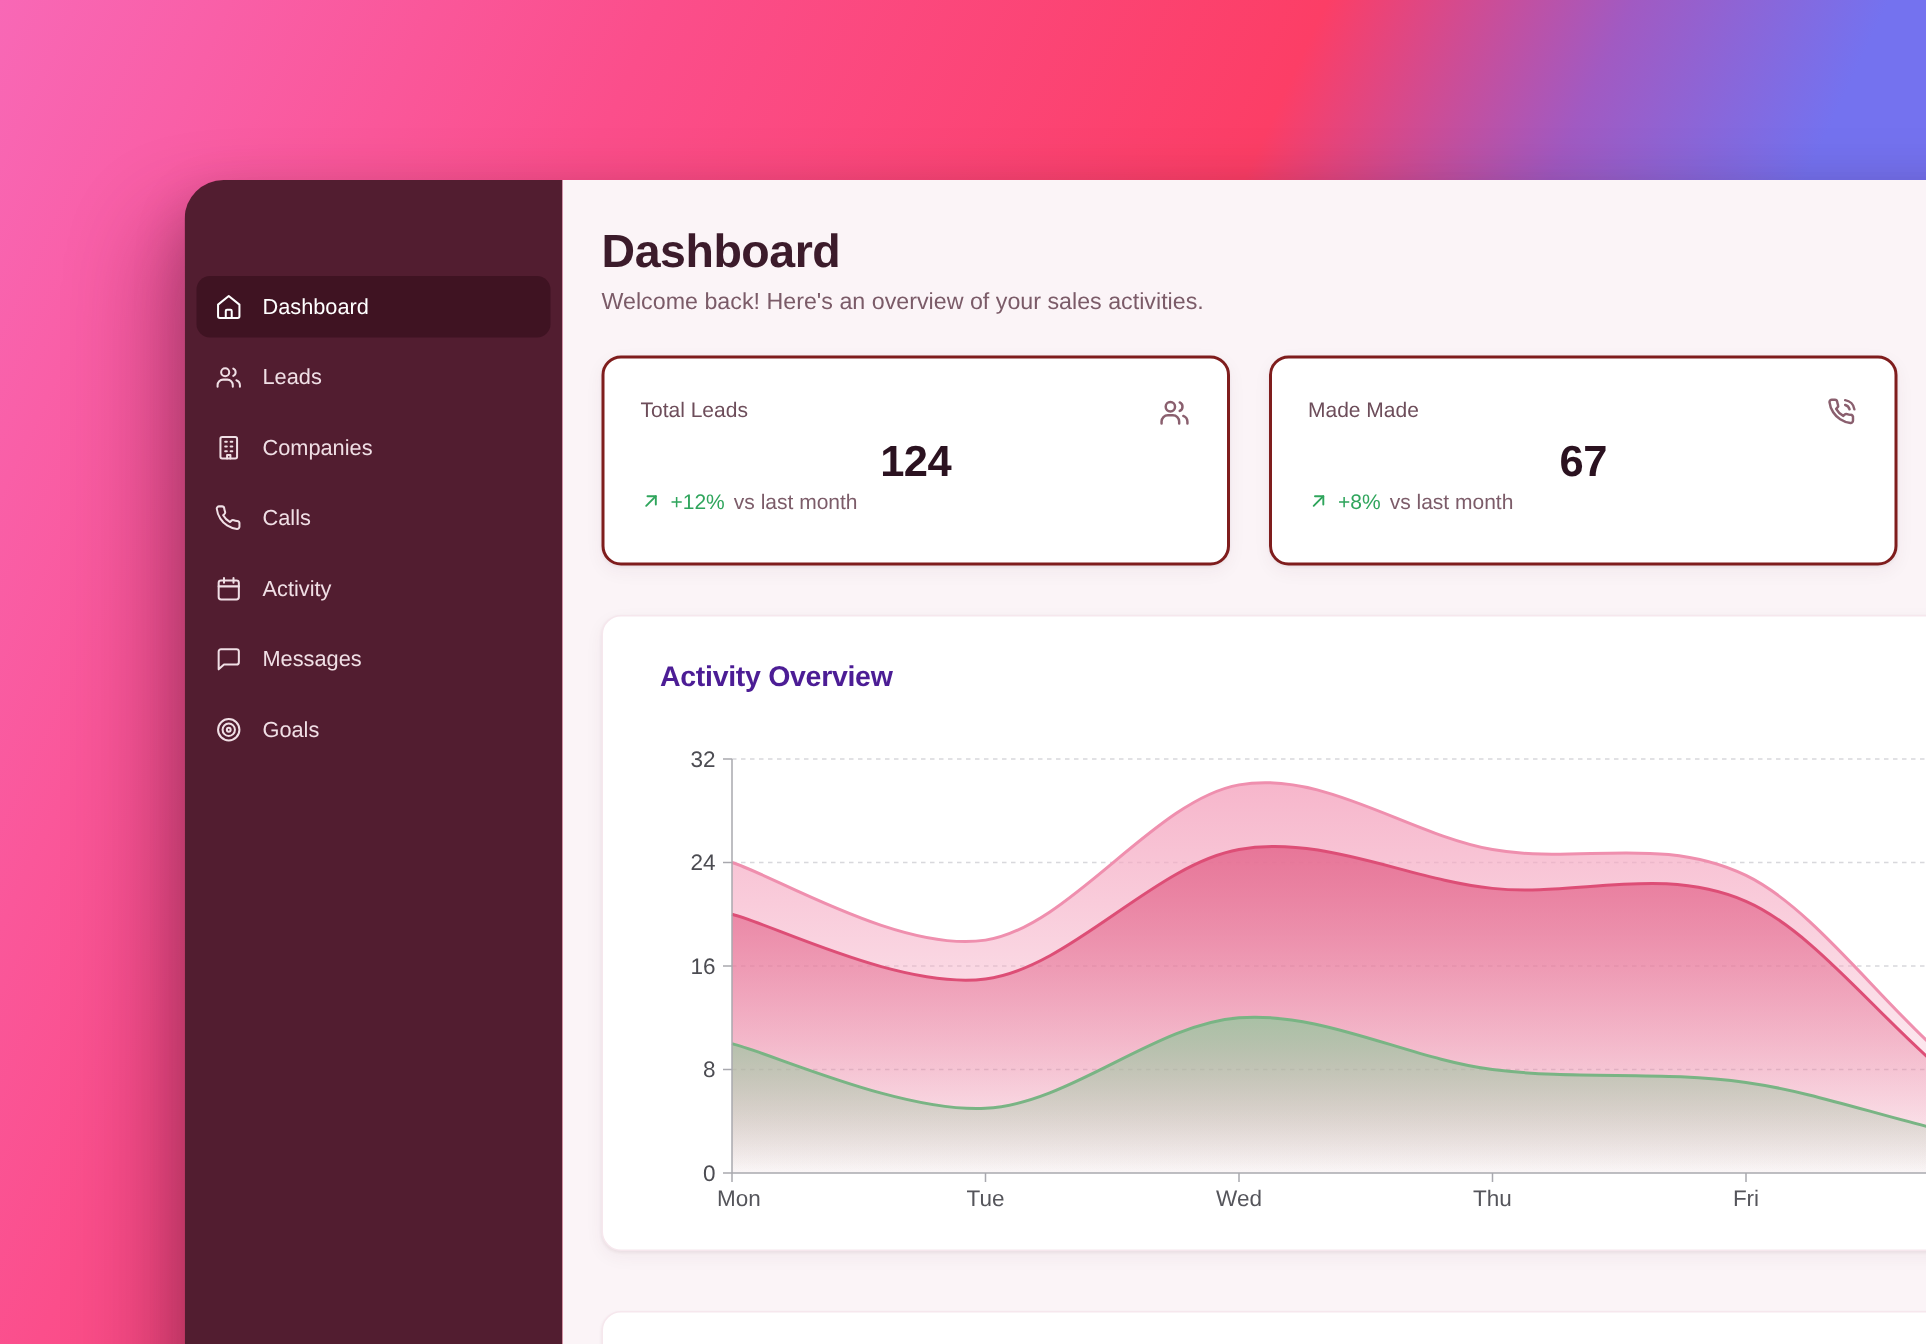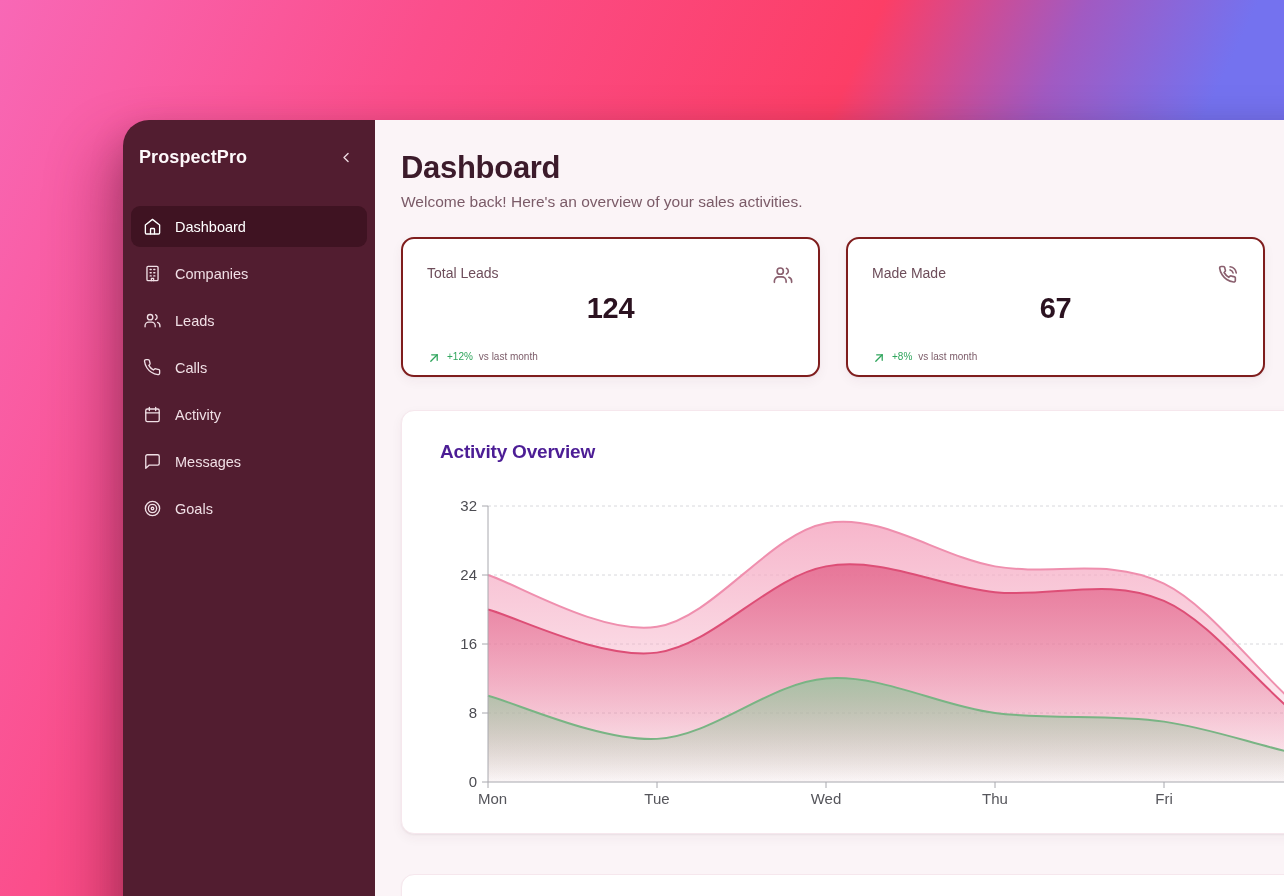--- a/index.html
+++ b/index.html
@@ -34,21 +34,21 @@
   .stats-grid { margin-top:26px; display:grid; grid-template-columns:repeat(3,1fr); gap:26px; width:1309px; }
   .stat-card {
     position:relative; background:#fff; border:2px solid #7f1d1d; border-radius:13px;
     height:140px; padding:26px 24px 0 24px;
     box-shadow:0 1px 2px rgba(80,30,50,.06), 0 4px 12px rgba(80,30,50,.05);
   }
   .stat-label { font-size:14px; color:#6d4d5a; }
   .stat-icon { position:absolute; top:25px; right:24px; width:22px; height:22px; color:#8a5f6e; }
   .stat-icon svg { width:22px; height:22px; }
   .stat-value { margin-top:11px; font-size:29px; font-weight:800; color:#2b1220; letter-spacing:-.3px;text-align:center; }
-  .stat-trend { margin-top:26px; display:flex; align-items:flex-start; gap:6px; font-size:10px; }
+  .stat-trend { margin-top:1px; display:flex; align-items:center; gap:6px; font-size:14px; }
   .trend-arrow { width:14px; height:14px; color:#2fa55c; display:flex; }
   .trend-arrow svg { width:14px; height:14px; }
   .trend-pct { color:#2fa55c; }
   .trend-suffix { color:#7c5c69; }
   .chart-card {
     position:relative; margin-top:33px; width:1309px; height:424px;
     background:#fff; border:1px solid #f6e7ed; border-radius:13px;
     box-shadow:0 1px 2px rgba(80,30,50,.06), 0 4px 12px rgba(80,30,50,.05);
   }
   .chart-title { position:absolute; left:38px; top:30px; font-size:19px; font-weight:800; color:#4c1d95; letter-spacing:-.2px; }
@@ -58,60 +58,50 @@
     background:#fff; border:1px solid #f6e7ed; border-radius:13px 13px 0 0;
     box-shadow:0 1px 2px rgba(80,30,50,.06);
   }
 </style>
 </head>
 <body>
 
 <div class="app-window">
 
   <aside class="sidebar">
-    <div class="brand-row">
-      <span class="brand">ProspectPro</span>
-      <button class="collapse-btn">
-        <span id="collapse-icon-slot" style="display:flex">
-            <svg viewBox="0 0 24 24" fill="none" stroke="currentColor" stroke-width="2.2" stroke-linecap="round" stroke-linejoin="round">
-              <path d="m14.5 5.5-6.5 6.5 6.5 6.5"></path>
-            </svg>
-          </span>
-      </button>
-    </div>
     <nav class="nav" id="nav-slot">
         <div class="nav-item active">
           <span class="nav-icon">
             <svg viewBox="0 0 24 24" fill="none" stroke="currentColor" stroke-width="1.7" stroke-linecap="round" stroke-linejoin="round">
               <path d="M3 10.2 12 3l9 7.2V20a1.5 1.5 0 0 1-1.5 1.5h-15A1.5 1.5 0 0 1 3 20Z"></path>
               <path d="M9.5 21.3v-5.8a1 1 0 0 1 1-1h3a1 1 0 0 1 1 1v5.8"></path>
             </svg>
           </span>
           <span>Dashboard</span>
-        </div>
-        <div class="nav-item">
-          <span class="nav-icon">
-            <svg viewBox="0 0 24 24" fill="none" stroke="currentColor" stroke-width="1.7" stroke-linecap="round" stroke-linejoin="round">
-              <rect x="5" y="3" width="14" height="18" rx="1.5"></rect>
-              <path d="M9 7h1.4M13.6 7H15M9 11h1.4M13.6 11H15M9 15h1.4M13.6 15H15"></path>
-              <path d="M10.6 21v-2.8h2.8V21"></path>
-            </svg>
-          </span>
-          <span>Companies</span>
         </div>
         <div class="nav-item">
           <span class="nav-icon">
             <svg viewBox="0 0 24 24" fill="none" stroke="currentColor" stroke-width="1.7" stroke-linecap="round" stroke-linejoin="round">
               <circle cx="9" cy="7.8" r="3.4"></circle>
               <path d="M2.6 20v-1.4A4.6 4.6 0 0 1 7.2 14h3.6a4.6 4.6 0 0 1 4.6 4.6V20"></path>
               <path d="M15.8 4.7a3.4 3.4 0 0 1 0 6.2"></path>
               <path d="M21.4 20v-1.2a4.6 4.6 0 0 0-3-4.3"></path>
             </svg>
           </span>
           <span>Leads</span>
+        </div>
+        <div class="nav-item">
+          <span class="nav-icon">
+            <svg viewBox="0 0 24 24" fill="none" stroke="currentColor" stroke-width="1.7" stroke-linecap="round" stroke-linejoin="round">
+              <rect x="5" y="3" width="14" height="18" rx="1.5"></rect>
+              <path d="M9 7h1.4M13.6 7H15M9 11h1.4M13.6 11H15M9 15h1.4M13.6 15H15"></path>
+              <path d="M10.6 21v-2.8h2.8V21"></path>
+            </svg>
+          </span>
+          <span>Companies</span>
         </div>
         <div class="nav-item">
           <span class="nav-icon">
             <svg viewBox="0 0 24 24" fill="none" stroke="currentColor" stroke-width="1.7" stroke-linecap="round" stroke-linejoin="round">
               <path d="M21 16.6v2.5a1.9 1.9 0 0 1-2.1 1.9 19 19 0 0 1-8.3-3 18.7 18.7 0 0 1-5.7-5.7 19 19 0 0 1-3-8.3A1.9 1.9 0 0 1 3.8 2h2.5a1.9 1.9 0 0 1 1.9 1.6c.12.92.35 1.83.67 2.7a1.9 1.9 0 0 1-.43 2L7.3 9.4a15.3 15.3 0 0 0 5.8 5.8l1.1-1.1a1.9 1.9 0 0 1 2-.43c.87.32 1.78.55 2.7.67A1.9 1.9 0 0 1 21 16.6Z"></path>
             </svg>
           </span>
           <span>Calls</span>
         </div>
         <div class="nav-item">

